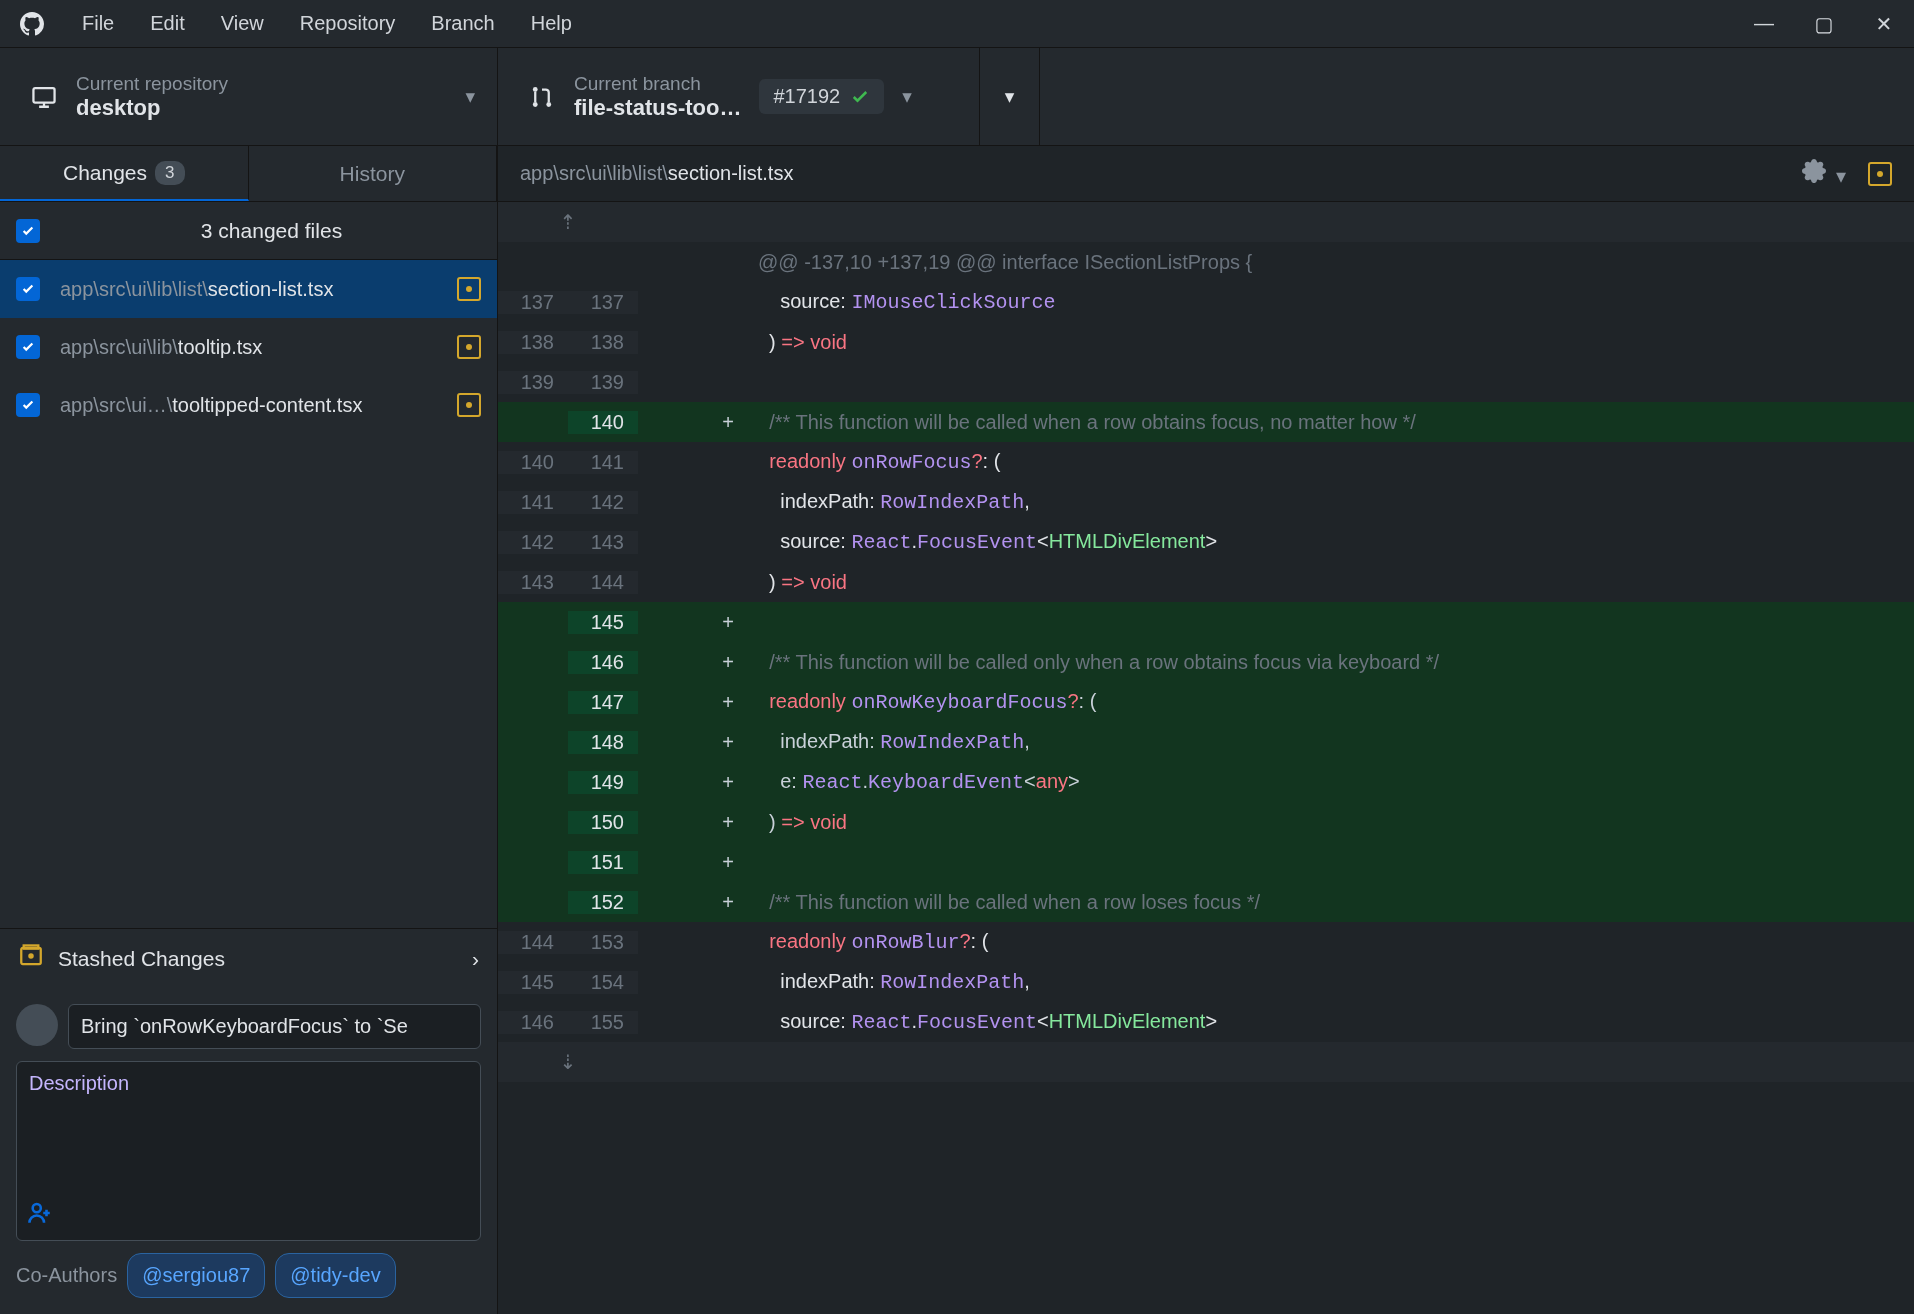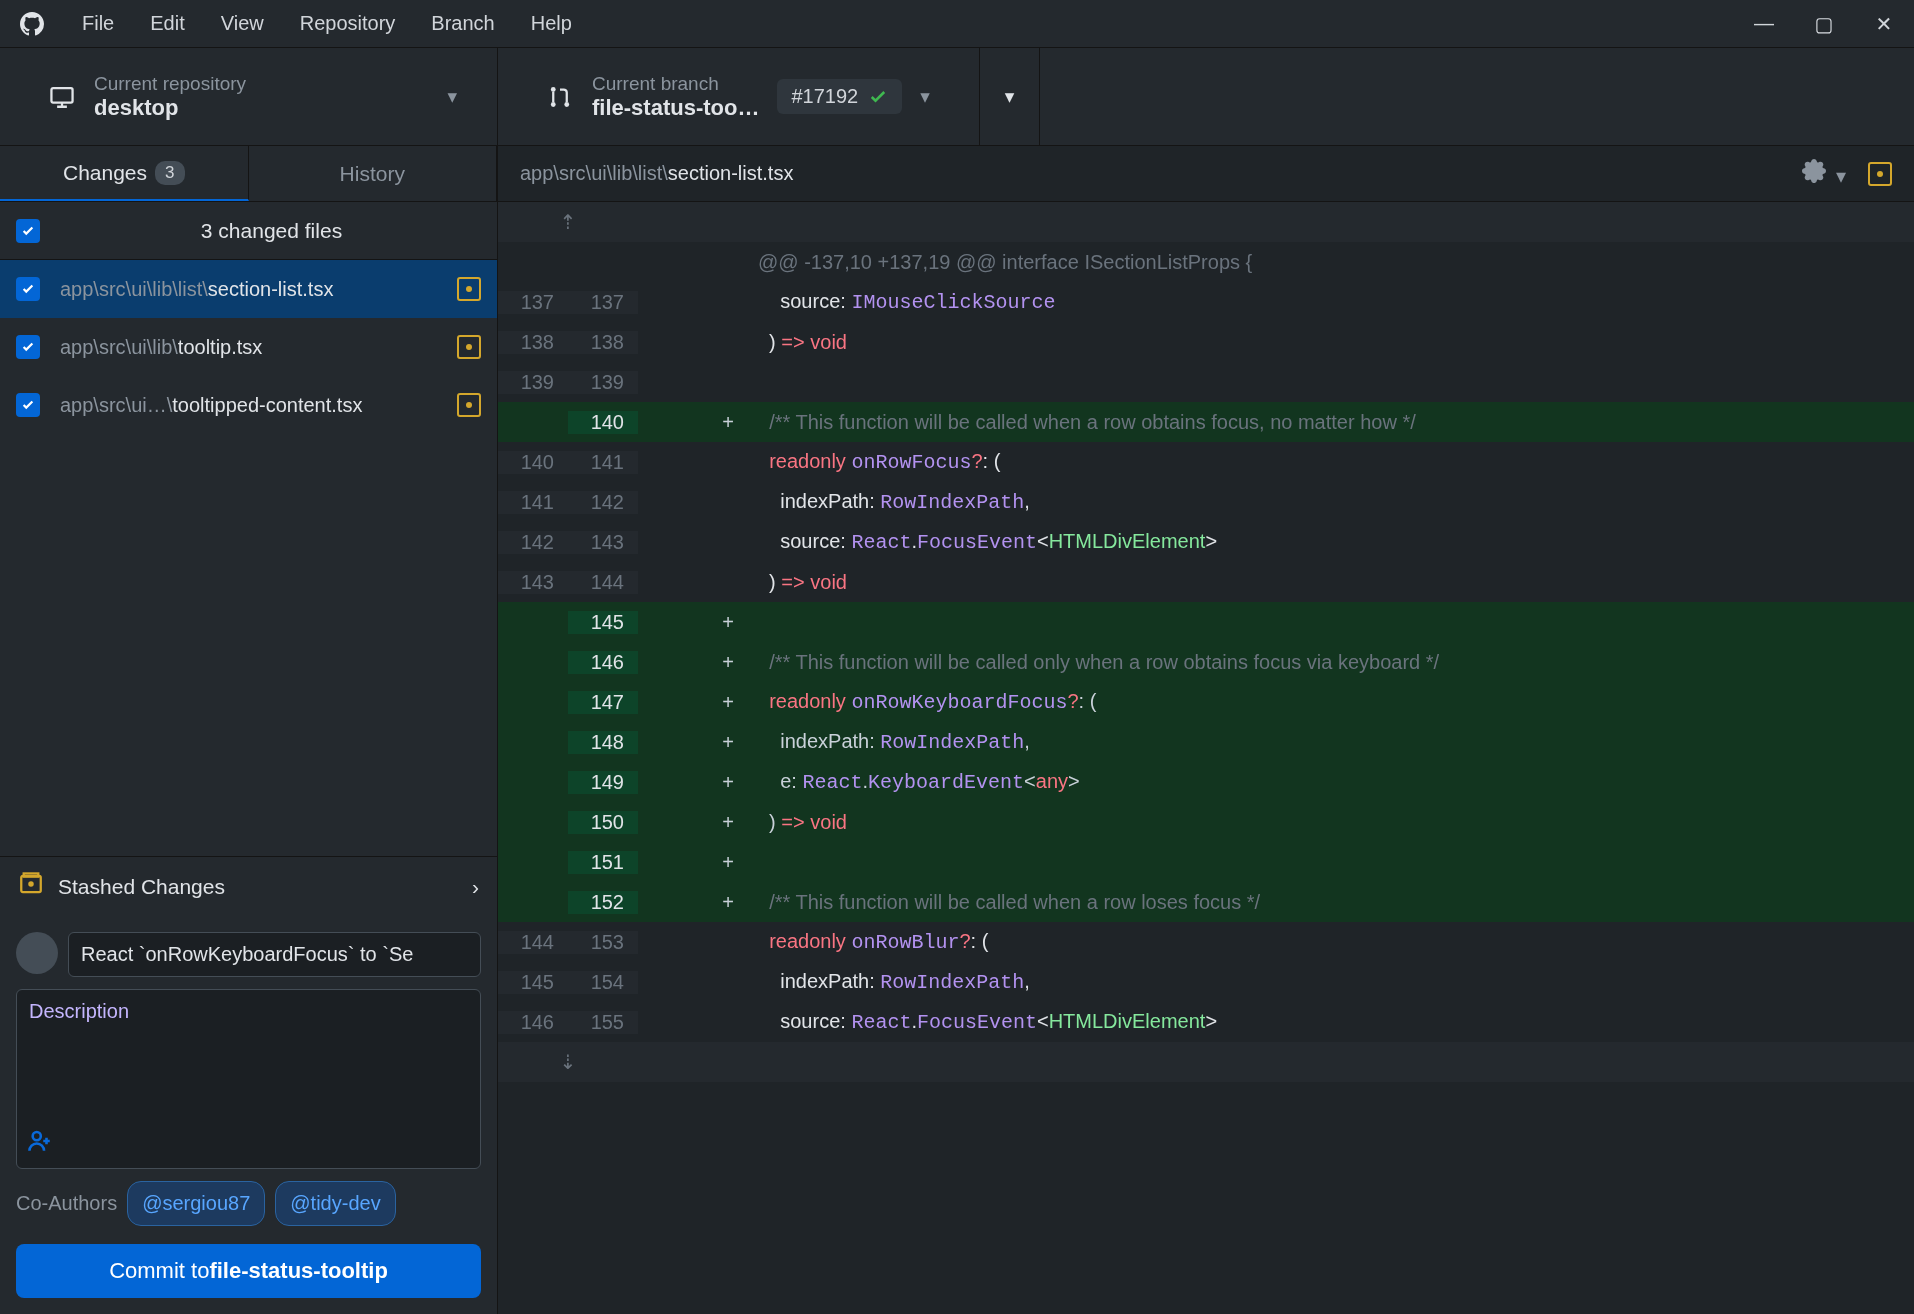--- a/index.html
+++ b/index.html
@@ -3,21 +3,21 @@
 <meta charset="utf-8">
 <style>
 * { margin: 0; padding: 0; box-sizing: border-box; font-family: -apple-system, "Segoe UI", Arial, sans-serif; }
 body { background: #1f2428; color: #e1e4e8; width: 1914px; height: 1314px; overflow: hidden; font-size: 19px; }
 .titlebar { height: 48px; background: #24292e; display: flex; align-items: center; border-bottom: 1px solid #141414; }
 .titlebar .logo { display:flex; align-items:center; justify-content:center; width: 64px; }
 .titlebar .menu-item { padding: 0 18px; color: #d1d5da; font-size: 20px; cursor: default; }
 .titlebar .spacer { flex: 1; }
 .titlebar .win-ctl { width: 60px; text-align: center; font-size: 20px; color: #d1d5da; }
 .toolbar { height: 98px; background: #24292e; display:flex; border-bottom:1px solid #141414; }
-.toolbar .section { display:flex; align-items:center; padding: 0 40px; border-right:1px solid #141414; }
+.toolbar .section { display:flex; align-items:center; padding: 0 22px; border-right:1px solid #141414; }
 .toolbar .repo { width: 498px; }
 .toolbar .branch { width: 482px; }
 .toolbar .sync { flex:1; }
 .toolbar .icon-slot { width: 44px; margin-right: 10px; display:flex; align-items:center; justify-content:center; }
 .toolbar .text { display:flex; flex-direction:column; }
 .toolbar .small { font-size: 19px; color: #8b949e; }
 .toolbar .big { font-size: 22px; color: #e1e4e8; font-weight:600; }
 .toolbar .chev { margin-left: auto; color:#8b949e; }
 .pr-pill { background:#2f363d; border-radius:6px; padding:6px 14px; display:flex; align-items:center; margin-left:18px; color:#d1d5da; font-size:20px; }
 .pr-pill svg { margin-left:10px; }
@@ -196,40 +196,36 @@
             <rect x="3.5" y="1.5" width="9" height="2"></rect>
             <circle cx="8" cy="8" r="1" fill="#d4a72c"></circle>
           </svg>
       </div>
       <span>Stashed Changes</span>
       <div class="chev">›</div>
     </div>
     <div class="commit-box">
       <div class="ci-row">
         <div class="avatar"></div>
-        <div class="summary-input">React `onRowKeyboardFocus` to `Se</div>
+        <div class="summary-input">Bring `onRowKeyboardFocus` to `Se</div>
       </div>
       <div class="desc-input">
         <span style="color:#c4b5fd">Description</span>
         <div class="addauth">
           <svg width="26" height="26" viewBox="0 0 16 16" fill="none" stroke="#0969da" stroke-width="1.6">
               <circle cx="6" cy="5" r="2.5"></circle>
               <path d="M1.5 14c0-2.5 2-4.5 4.5-4.5s4.5 2 4.5 4.5M12 6v4M10 8h4"></path>
             </svg>
         </div>
       </div>
       <div class="coauth-row">
         <span>Co-Authors</span>
         <span class="tag">@sergiou87</span>
         <span class="tag">@tidy-dev</span>
       </div>
-      <button class="commit-btn">
-        <span>Commit to </span>
-          <b>file-status-tooltip</b>
-      </button>
     </div>
   </div>
 
   <div class="content">
     <div class="path-bar">
       <span>app\src\ui\lib\list\</span>
         <span class="bold">section-list.tsx</span>
       <div class="sp"></div>
       <div class="gear">
         <svg width="24" height="24" viewBox="0 0 16 16" fill="#8b949e">

